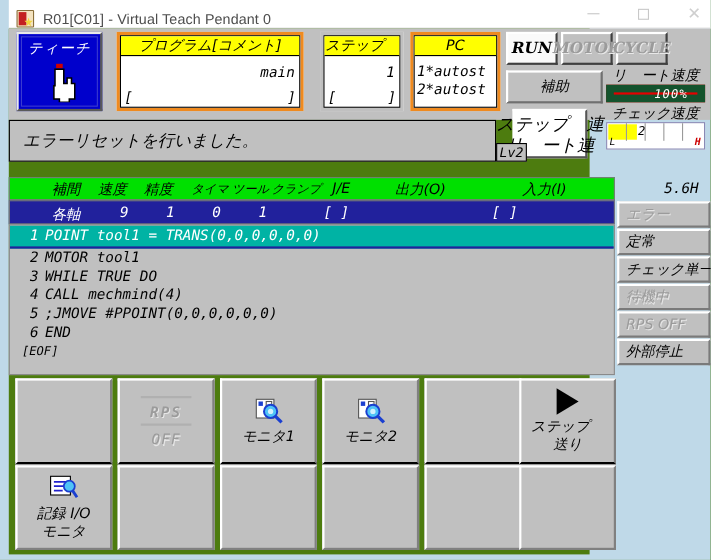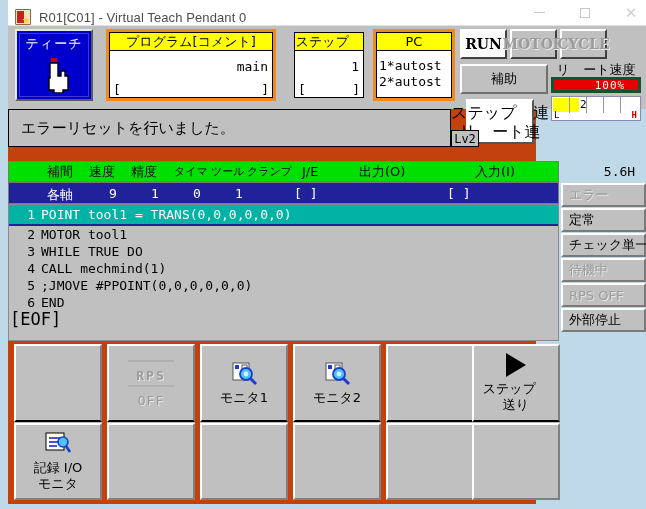--- a/index.html
+++ b/index.html
@@ -41,21 +41,22 @@
     width:46px;height:25px;display:flex;align-items:center;justify-content:center;
     color:#c8c8c8;font-size:13px;line-height:1;
   }
   .tb-btn.min span{display:block;width:11px;height:1px;background:#c8c8c8;}
   .tb-btn.max span{display:block;width:10px;height:10px;border:1px solid #c8c8c8;box-sizing:border-box;}
   .tb-btn.close span{font-size:15px;color:#cfcfcf;line-height:1;}
 
   
   .pendant{
     position:absolute;left:8px;top:26px;width:528px;height:478px;
-    background:#c2410c;
+    background:#4d7c0f;
+    font-style:italic;
   }
   .panel-top{
     position:absolute;left:0;top:0;width:638px;height:83px;background:#c0c0c0;
   }
 
   
   .teach{
     position:absolute;left:7px;top:3px;width:78px;height:72px;
     background:#0000cc;border:2px solid #9a9a9a;box-sizing:border-box;
     border-top-color:#e8e8e8;border-left-color:#e8e8e8;
@@ -120,21 +121,21 @@
     display:flex;align-items:center;justify-content:center;
     font-size:13px;color:#000;font-family:"DejaVu Sans",sans-serif;
   }
 
   .spd-block{position:absolute;left:543px;top:36px;width:90px;}
   .spd-label{
     font-size:13px;color:#000;text-align:center;line-height:15px;
     font-family:"DejaVu Sans",sans-serif;white-space:nowrap;
   }
   .spd-bar{
-    height:16px;background:#e60000;border:3px solid #14532d;box-sizing:border-box;
+    height:16px;background:#e60000;border:7px solid #14532d;box-sizing:border-box;
     display:flex;align-items:center;justify-content:center;
     color:#ffffff;font-size:11px;letter-spacing:1px;
     font-family:"DejaVu Sans Mono",monospace;
     padding-left:28px;
   }
 
   .chk-block{position:absolute;left:543px;top:70px;width:90px;}
   .chk-slider{
     position:relative;height:25px;background:#ffffff;
     border:1px solid #8a8ab5;box-sizing:border-box;
@@ -208,22 +209,22 @@
     overflow:hidden;
   }
   .cl{
     height:17px;line-height:17px;display:flex;align-items:center;
     font-size:13px;font-family:"DejaVu Sans Mono",monospace;color:#000;
     white-space:pre;
   }
   .cl .ln{width:32px;text-align:right;padding-right:6px;box-sizing:border-box;display:inline-block;}
   .cl.sel{background:#00b3a4;color:#ffffff;border-bottom:2px solid #21219c;height:19px;line-height:17px;}
   .eof{
-    height:17px;line-height:17px;font-size:17px;
-    font-family:"DejaVu Sans Mono",monospace;color:#000;padding-left:1px;
+    height:17px;line-height:17px;font-size:11px;
+    font-family:"DejaVu Sans Mono",monospace;color:#000;padding-left:11px;
   }
 
   
   .statuslist{position:absolute;left:553px;top:157px;width:85px;}
   .st{
     height:24px;margin-bottom:1px;background:#c0c0c0;box-sizing:border-box;
     border:2px solid;border-top-color:#ffffff;border-left-color:#ffffff;
     border-right-color:#7a7a7a;border-bottom-color:#7a7a7a;
     display:flex;align-items:center;padding-left:6px;
     font-size:13px;color:#000;font-family:"DejaVu Sans",sans-serif;white-space:nowrap;
@@ -343,20 +344,21 @@
       </div>
 
       <div class="aux">補助</div>
 
       <div class="spd-block">
         <div class="spd-label">リ゚ート速度</div>
         <div class="spd-bar">100%</div>
       </div>
 
       <div class="chk-block">
+        <div class="spd-label">チェック速度</div>
         <div class="chk-slider">
           <div class="chk-fill"></div>
           <div class="chk-ticks">
             <i style="left:17px"></i>
               <i style="left:34px"></i>
             <i style="left:51px"></i>
               <i style="left:68px"></i>
           </div>
           <div class="chk-num">2</div>
           <div class="chk-L">L</div>
@@ -406,21 +408,21 @@
       <div class="cl">
         <span class="ln">2</span>
         <span>MOTOR tool1</span>
       </div>
       <div class="cl">
         <span class="ln">3</span>
         <span>WHILE TRUE DO</span>
       </div>
       <div class="cl">
         <span class="ln">4</span>
-        <span>CALL mechmind(1)</span>
+        <span>CALL mechmind(4)</span>
       </div>
       <div class="cl">
         <span class="ln">5</span>
         <span>;JMOVE #PPOINT(0,0,0,0,0,0)</span>
       </div>
       <div class="cl">
         <span class="ln">6</span>
         <span>END</span>
       </div>
       <div class="eof">[EOF]</div>

